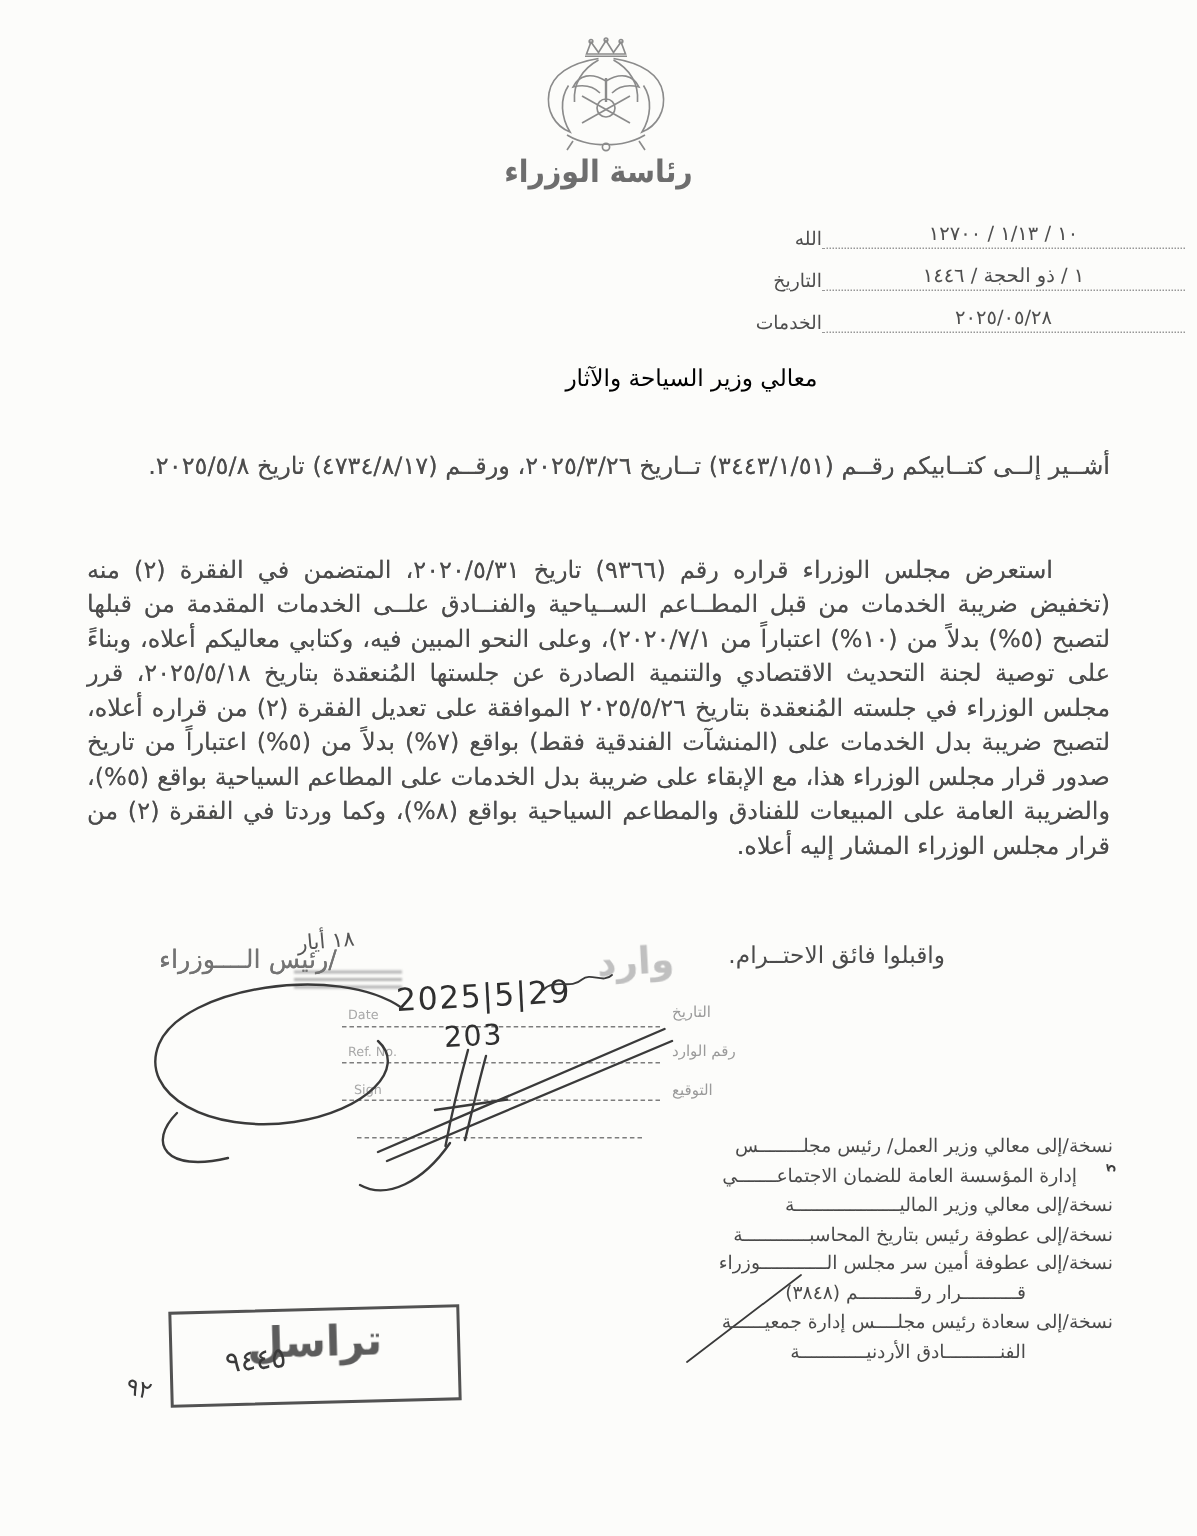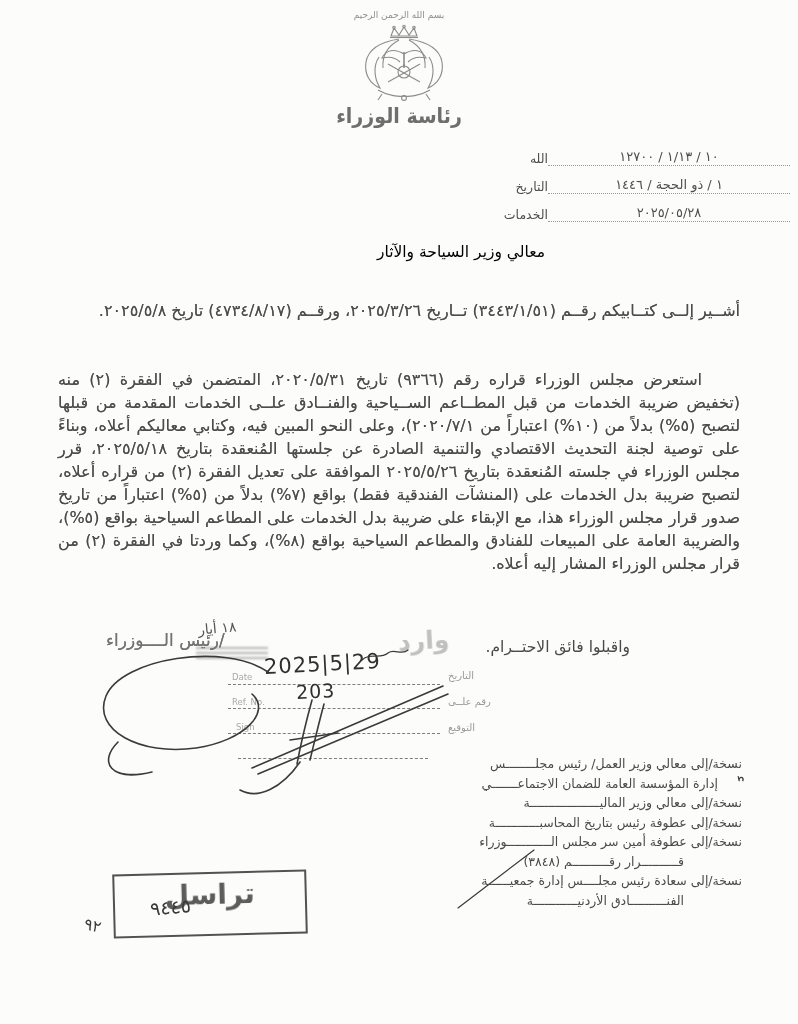--- a/index.html
+++ b/index.html
@@ -20,21 +20,21 @@
   .ref-row{display:flex;direction:rtl;align-items:flex-end;margin-bottom:10px;height:18px;}
   .ref-label{width:50px;flex:0 0 50px;font-size:12.5px;}
   .ref-value{flex:1;border-bottom:1px dotted #979797;text-align:center;
     padding-bottom:1px;font-size:13px;white-space:nowrap;}
   
   .addressee{position:absolute;top:243px;right:253px;font-size:15.5px;color:#000000;}
   .para{position:absolute;right:58px;width:682px;text-align:justify;
     font-size:16px;line-height:23px;color:#4c4c4c;text-shadow:0 0 .4px #7c7c7c;}
   .para1{top:283px;}
   .para2{top:352px;text-indent:38px;}
-  .closing{position:absolute;top:628px;right:168px;font-size:15.5px;color:#4a4a4a;margin-top:10px;}
+  .closing{position:absolute;top:628px;right:168px;font-size:15.5px;color:#4a4a4a;}
   
   .wared-stamp{position:absolute;left:398px;top:626px;font-size:25px;font-weight:bold;
     color:#c0c0c0;transform:rotate(-3deg);letter-spacing:2px;filter:blur(.4px);}
   .hand{color:#2f2f2f;font-family:"DejaVu Sans",sans-serif;}
   .hand-top-note{position:absolute;left:198px;top:620px;font-size:14px;color:#565656;
     transform:rotate(-5deg);}
   .small-stamp{position:absolute;left:196px;top:644px;width:72px;filter:blur(.8px);}
   .small-stamp div{height:2px;background:#b4b4b4;margin:3px 0;}
   .recv-line{position:absolute;height:0;border-bottom:1px dashed #7d7d7d;width:212px;left:228px;}
   .recv-ar{position:absolute;left:448px;font-size:10px;color:#9a9a9a;filter:blur(.3px);}
@@ -58,21 +58,20 @@
   .tarasol-hand{position:absolute;left:150px;top:896px;font-size:19px;color:#3a3a3a;
     transform:rotate(-5deg);letter-spacing:6px;}
   .side-hand{position:absolute;left:84px;top:916px;font-size:16px;color:#3a3a3a;
     transform:rotate(14deg);letter-spacing:3px;}
 </style>
 </head>
 <body>
 
 <div class="page">
 
-  <div class="bismillah">بسم الله الرحمن الرحيم</div>
 
   <svg class="emblem" viewBox="0 0 114 84">
     <g fill="none" stroke="#8b8b8b" stroke-width="1.1">
 
       <path d="M49 12 L52 4 L57 11 L62 3 L67 11 L72 4 L75 12 Z"></path>
       <circle cx="52" cy="3.5" r="1.2"></circle>
         <circle cx="62" cy="2.5" r="1.2"></circle>
         <circle cx="72" cy="3.5" r="1.2"></circle>
       <line x1="48" y1="13.5" x2="76" y2="13.5"></line>
 
@@ -126,21 +125,21 @@
       <div></div>
       <div></div>
     </div>
 
   <div class="recv-line" style="top:684px"></div>
   <div class="recv-line" style="top:708px"></div>
   <div class="recv-line" style="top:733px"></div>
   <div class="recv-line" style="top:758px;width:190px;left:238px"></div>
 
   <span class="recv-ar" style="top:670px">التاريخ</span>
-  <span class="recv-ar" style="top:696px">رقم علــى</span>
+  <span class="recv-ar" style="top:696px">رقم الوارد</span>
   <span class="recv-ar" style="top:722px">التوقيع</span>
 
   <span class="recv-en" style="left:232px;top:672px">Date</span>
   <span class="recv-en" style="left:232px;top:697px">Ref. No.</span>
   <span class="recv-en" style="left:236px;top:722px">Sign</span>
 
   <span class="hand recv-val" style="left:264px;top:652px">29|5|2025</span>
   <span class="hand recv-val" style="left:296px;top:680px;font-size:19px">203</span>
 
   <div class="pm-title">/رئيس الــــوزراء</div>

